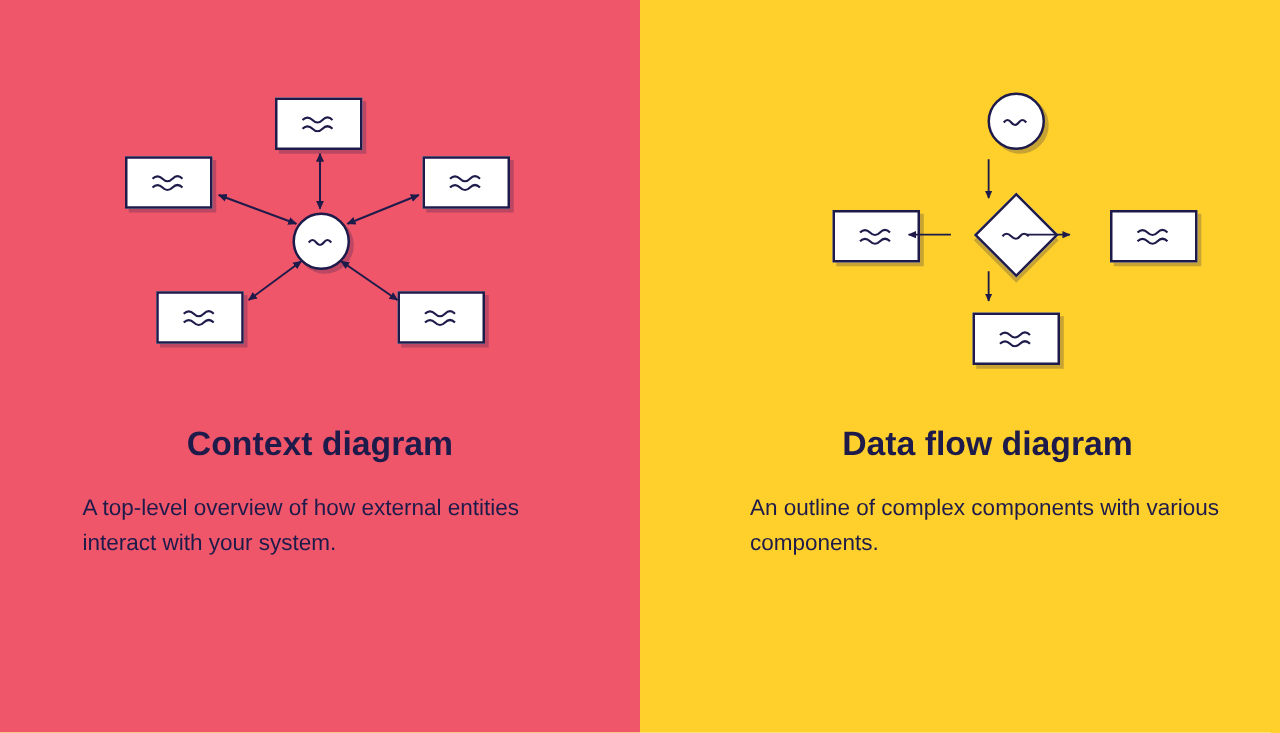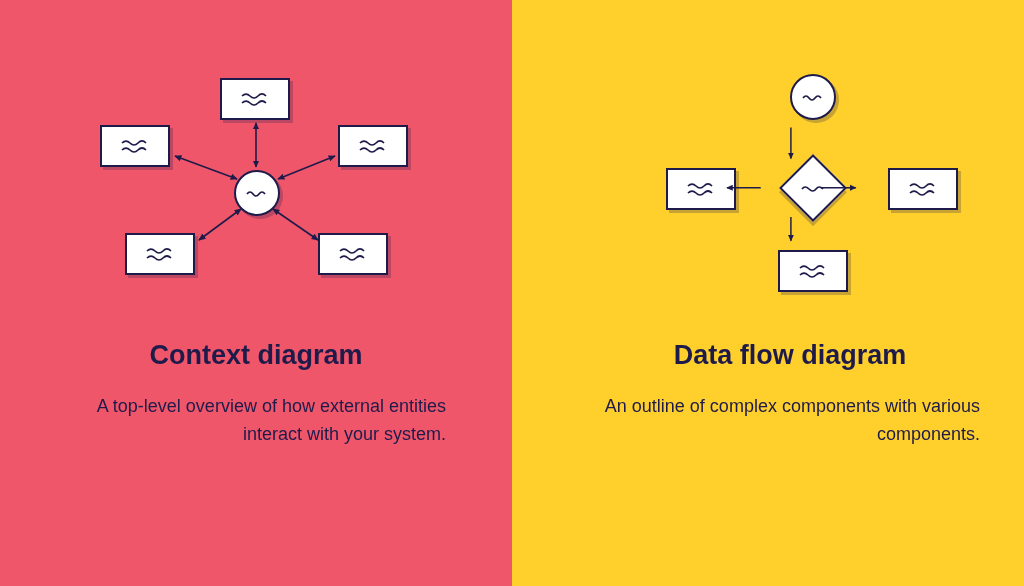--- a/index.html
+++ b/index.html
@@ -28,21 +28,21 @@
     }
     .title {
       font-size: 27px;
       font-weight: 700;
       color: #1e1b4b;
       margin-bottom: 22px;
     }
     .description {
       font-size: 18px;
       color: #1e1b4b;
-      text-align: right;
+      text-align: left;
       line-height: 1.55;
       max-width: 380px;
     }
     
     .box {
       position: absolute;
       width: 70px;
       height: 42px;
       background: #fff;
       border: 2px solid #1e1b4b;

